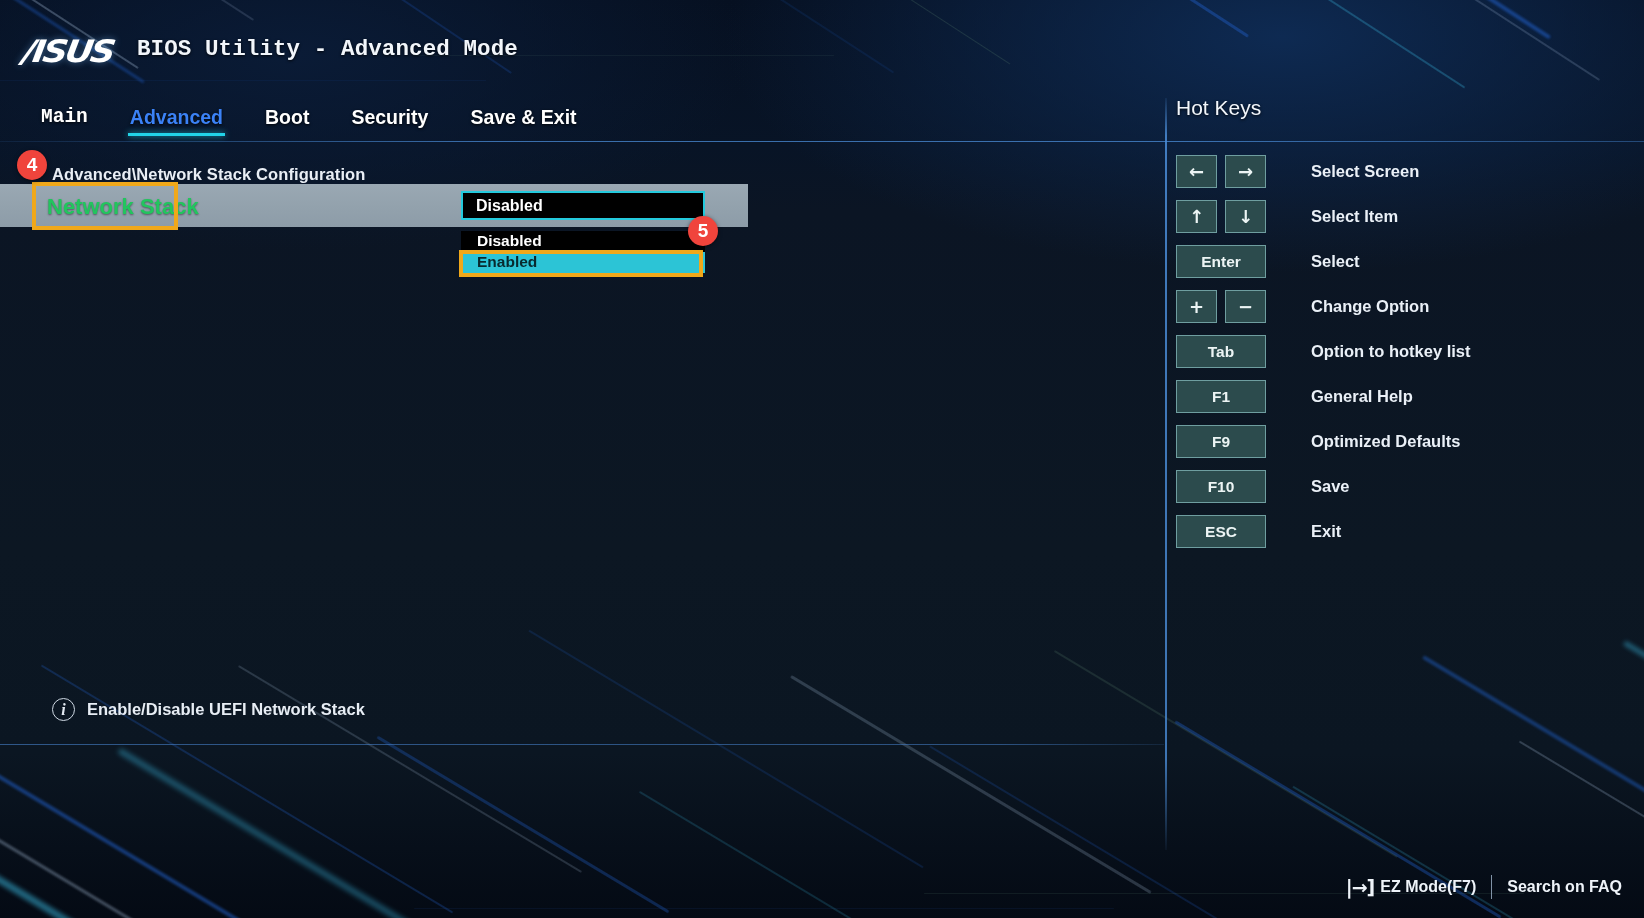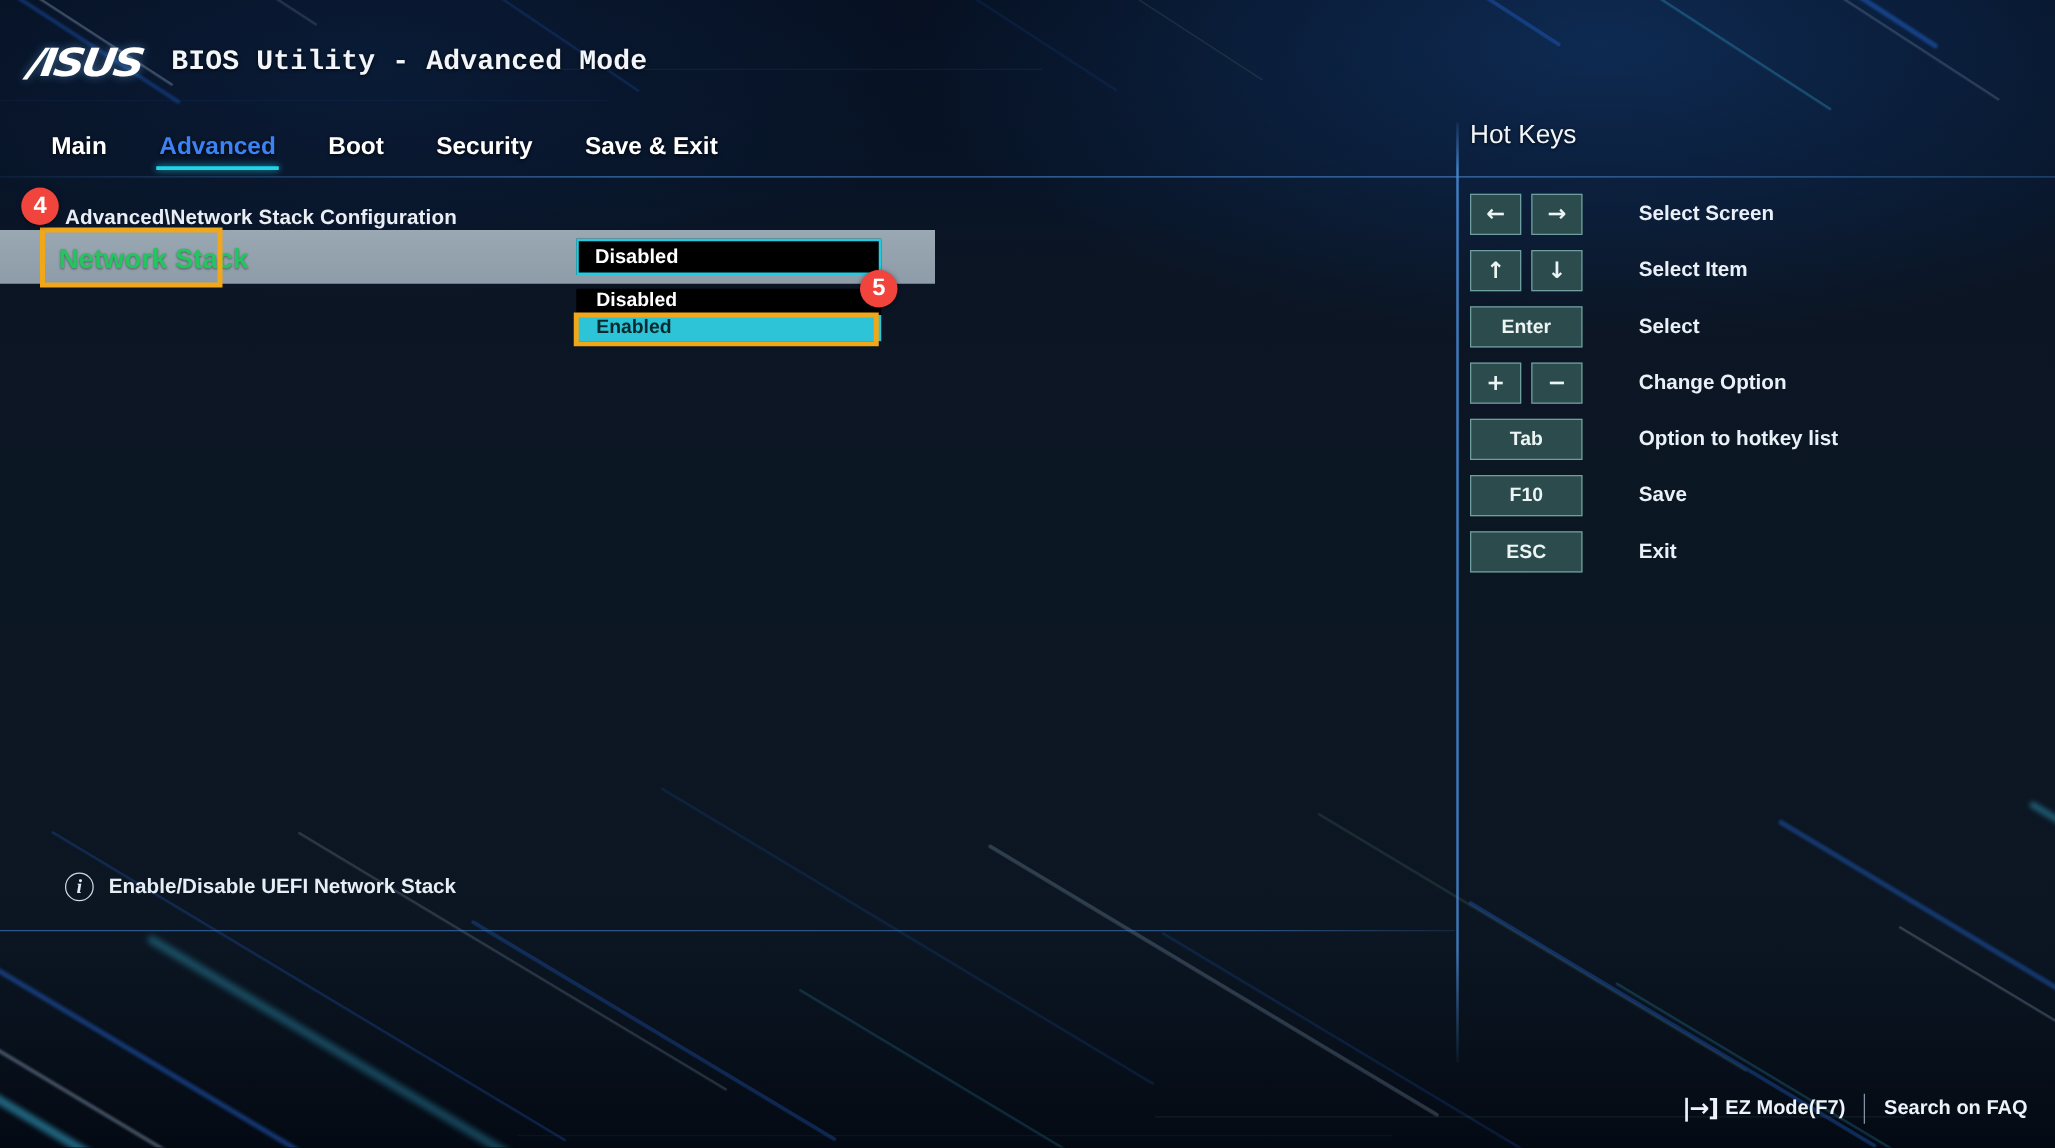--- a/index.html
+++ b/index.html
@@ -58,21 +58,21 @@
   .tabbar{
     position:absolute; top:96px; left:0; width:1644px; height:46px;
     display:flex; align-items:center;
   }
   .tab{
     font-size:19.5px; font-weight:bold; color:#ffffff;
     padding:0 0 4px 0; margin-right:42px; position:relative;
     cursor:pointer; white-space:nowrap;
     text-shadow:0 1px 3px rgba(0,0,0,.85);
   }
-  .tab:first-child{ margin-left:41px; }
+  .tab:first-child{ margin-left:41px;font-family:Liberation Mono, monospace; }
   .tab.active{ color:#3b82f6; }
   .tab.active::after{
     content:""; position:absolute; left:-2px; right:-2px; bottom:-3px;
     height:3px; background:#22d3e8; box-shadow:0 0 6px rgba(34,211,232,.8);
   }
 
   
   .hdiv{
     position:absolute; top:141px; left:0; width:1644px; height:1px;
     background:linear-gradient(90deg,rgba(50,105,175,.15) 0%,rgba(74,140,215,.75) 30%,rgba(74,140,215,.75) 72%,rgba(60,120,190,.5) 100%);
@@ -338,20 +338,36 @@
         <div class="hk-keys">
           <div class="key wide">
             <span>Tab</span>
           </div>
         </div>
         <div class="hk-desc">Option to hotkey list</div>
       </div>
       <div class="hk-row">
         <div class="hk-keys">
           <div class="key wide">
+            <span>F1</span>
+          </div>
+        </div>
+        <div class="hk-desc">General Help</div>
+      </div>
+      <div class="hk-row">
+        <div class="hk-keys">
+          <div class="key wide">
+            <span>F9</span>
+          </div>
+        </div>
+        <div class="hk-desc">Optimized Defaults</div>
+      </div>
+      <div class="hk-row">
+        <div class="hk-keys">
+          <div class="key wide">
             <span>F10</span>
           </div>
         </div>
         <div class="hk-desc">Save</div>
       </div>
       <div class="hk-row">
         <div class="hk-keys">
           <div class="key wide">
             <span>ESC</span>
           </div>

